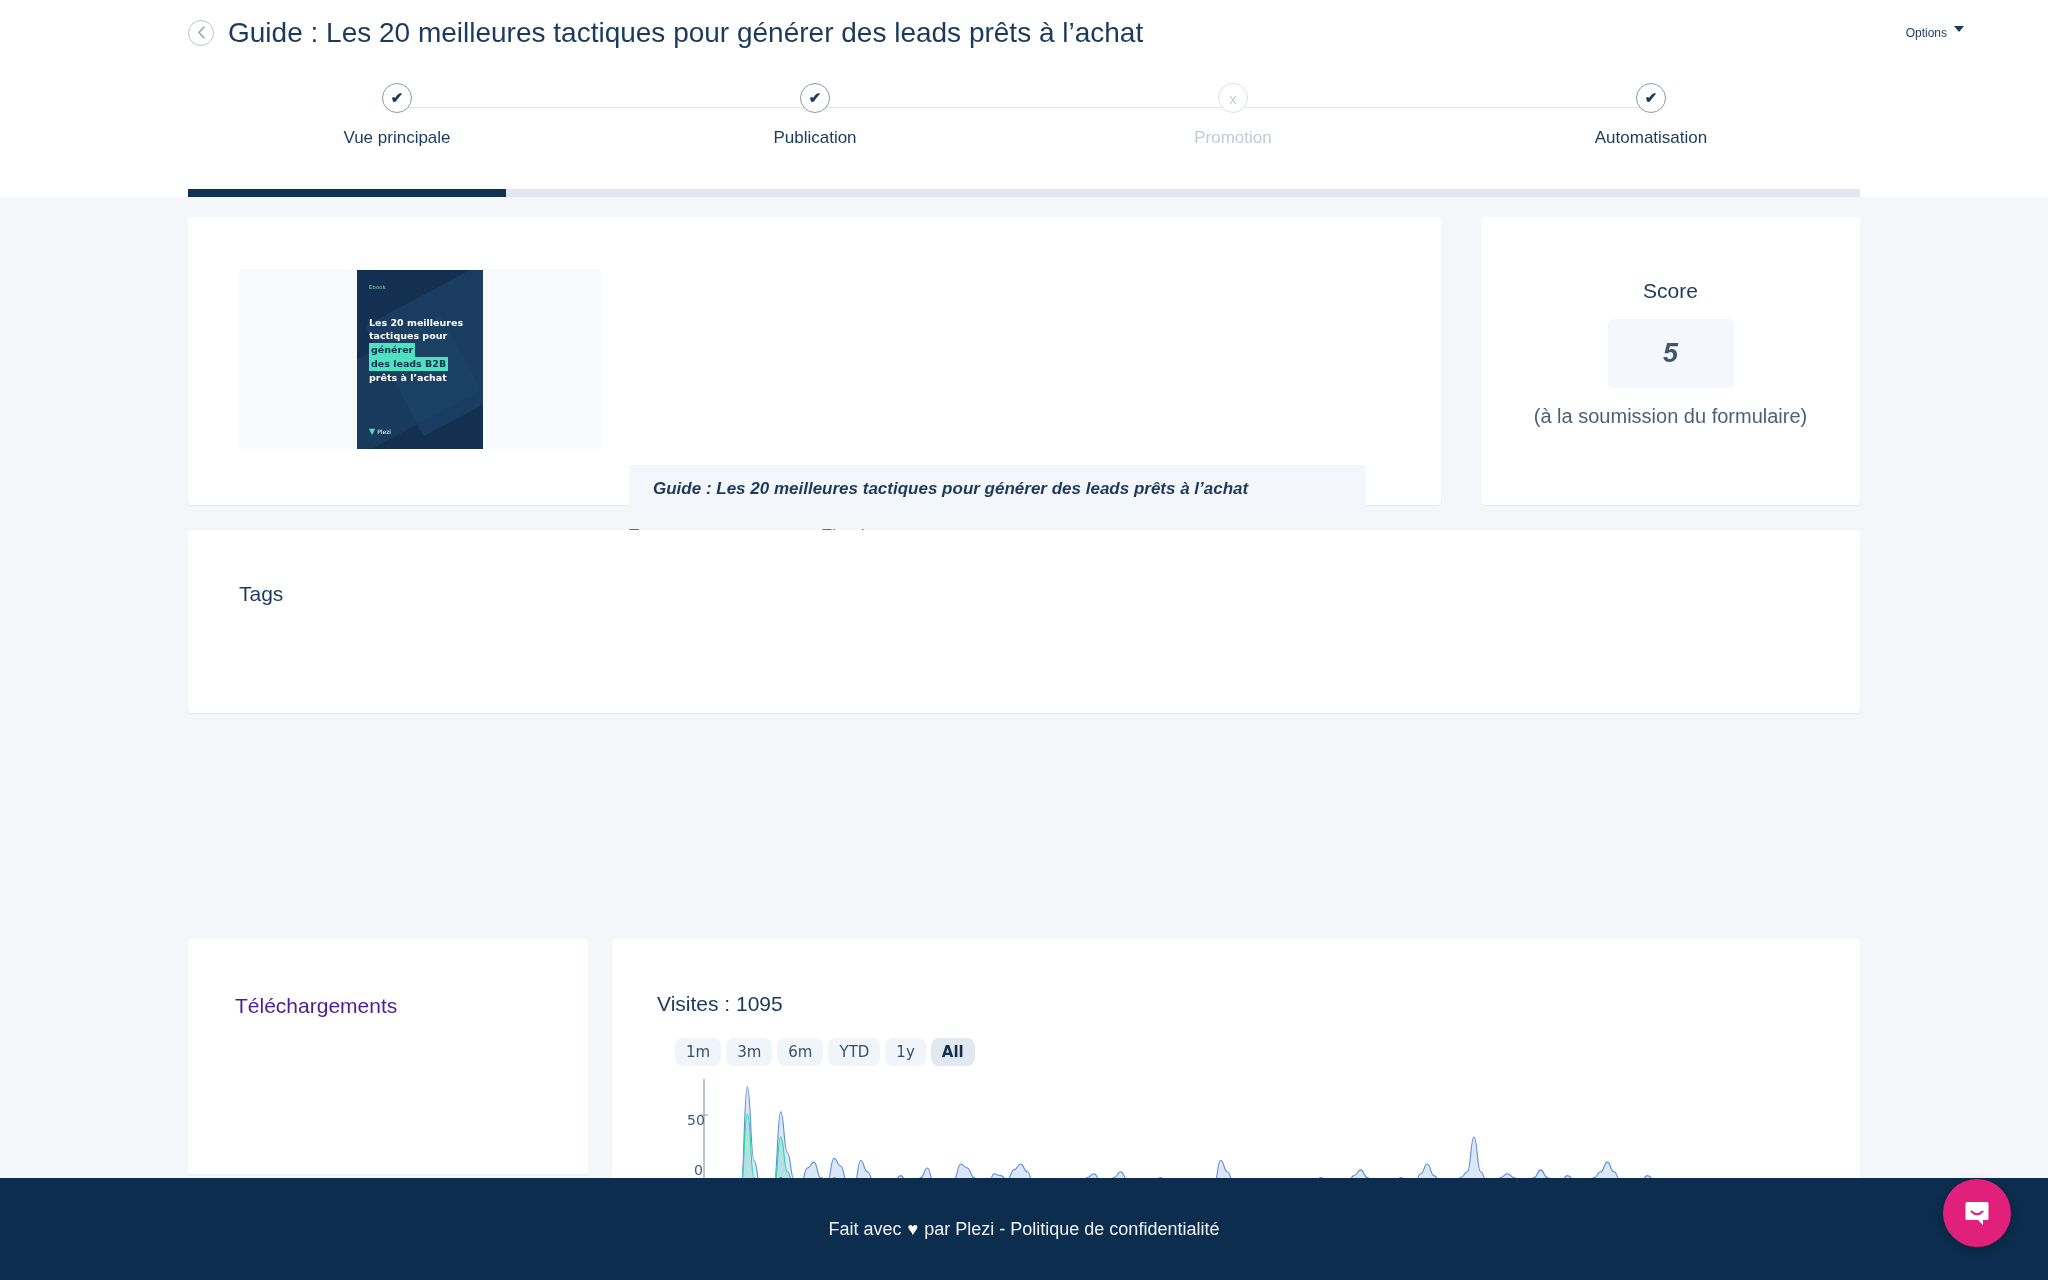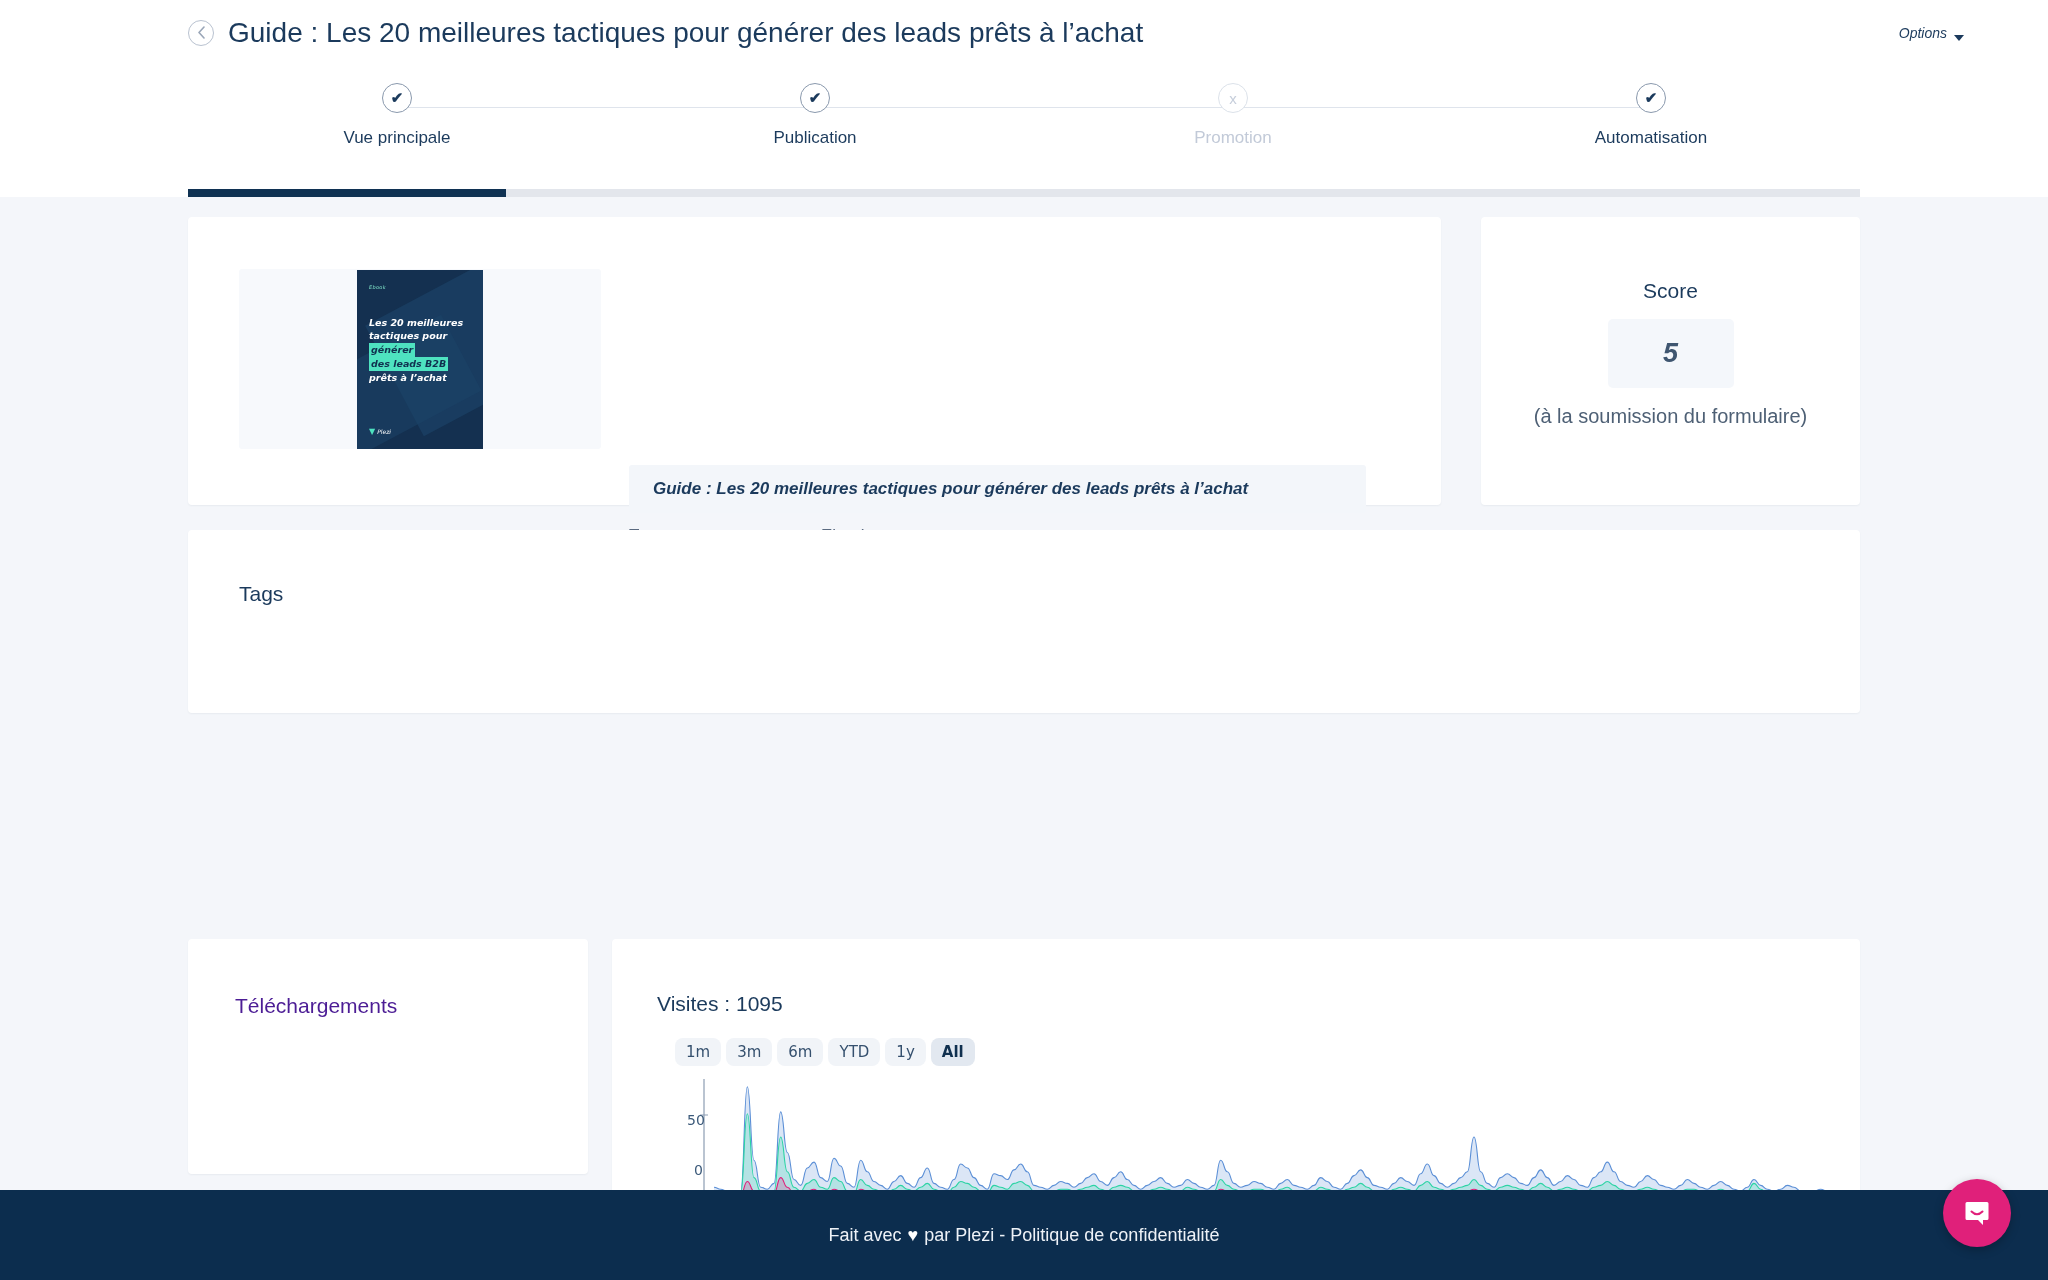--- a/index.html
+++ b/index.html
@@ -24,22 +24,22 @@
     display: flex; align-items: center; justify-content: center;
     color: #9aa6b8; font-size: 13px; cursor: pointer; flex: none;
   }
   .page-title {
     margin-left: 14px;
     font-size: 28px; color: #1b3a5c; font-weight: 400;
     white-space: nowrap;
   }
   .options {
     margin-left: auto; margin-right: 84px;
-    font-size: 14px; color: #1b3a5c; cursor: pointer;
-    display: flex; align-items: flex-end; gap: 7px; font-style: italic;
+    font-size: 12px; color: #1b3a5c; cursor: pointer;
+    display: flex; align-items: flex-start; gap: 7px;
   }
   .caret { width: 0; height: 0; border-left: 5px solid transparent;
            border-right: 5px solid transparent; border-top: 6px solid #1b3a5c; }
 
   
   .stepper-wrap {
     position: absolute; left: 0; top: 65px; width: 2048px; height: 132px;
     background: #ffffff;
   }
   .stepper {
@@ -88,21 +88,20 @@
   }
   .thumb-box {
     position: absolute; left: 51px; top: 52px; width: 362px; height: 180px;
     background: #f7f9fc; border-radius: 3px;
     display: flex; align-items: center; justify-content: center;
   }
   .thumb {
     width: 126px; height: 179px; background: #143050;
     position: relative; overflow: hidden;
     font-family: "DejaVu Sans", sans-serif;
-    font-style: italic;
   }
   .thumb .tdeco {
     position: absolute; left: 22%; top: 6%; width: 130%; height: 70%;
     background: #1b4468; transform: rotate(-28deg); opacity: .65;
   }
   .thumb .tdeco2 {
     position: absolute; left: -30%; top: 42%; width: 120%; height: 48%;
     background: #1b4468; transform: rotate(-28deg); opacity: .55;
   }
   .thumb .tebook {
@@ -206,21 +205,21 @@
     color: #2f4f72; font-family: "DejaVu Sans", sans-serif; transform: translateX(-50%);
   }
 
   .navigator {
     position: absolute; left: 712px; top: 1078px; width: 1098px; height: 52px;
     background: #eef1f9; border: 1px solid #d6dced;
   }
 
   
   .footer {
-    position: absolute; left: 0; bottom: 0; width: 2048px; height: 90px;
+    position: absolute; left: 0; bottom: 0; width: 2048px; height: 102px;
     background: #0c2d4e;
     display: flex; align-items: center; justify-content: center;
     color: #eef2f7; font-size: 18px;
   }
   .heart { color: #ffffff; margin: 0 6px; }
 
   .chat-bubble {
     position: absolute; right: 37px; bottom: 33px;
     width: 68px; height: 68px; border-radius: 50%;
     background: #e0207a; cursor: pointer;

